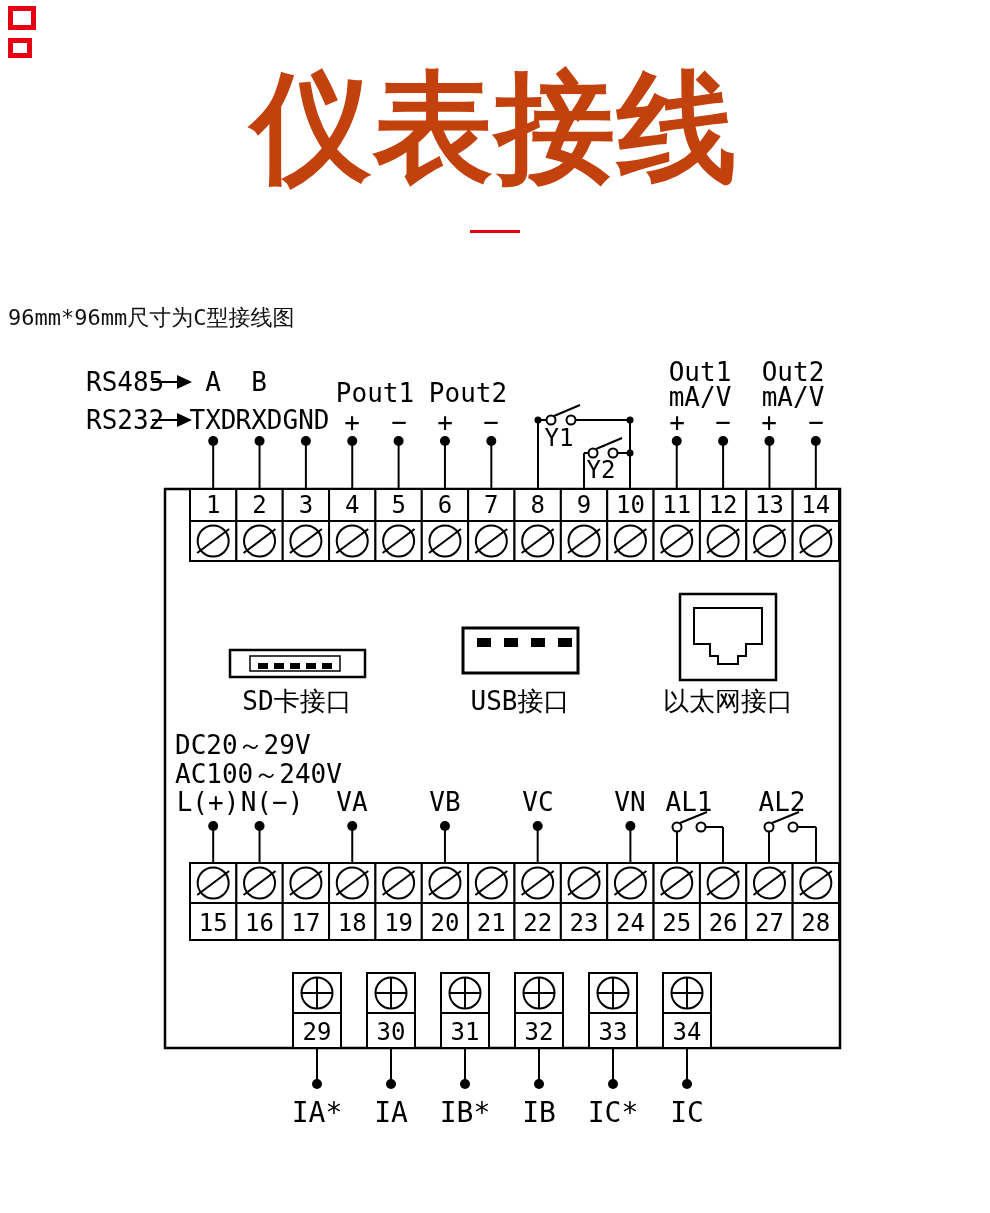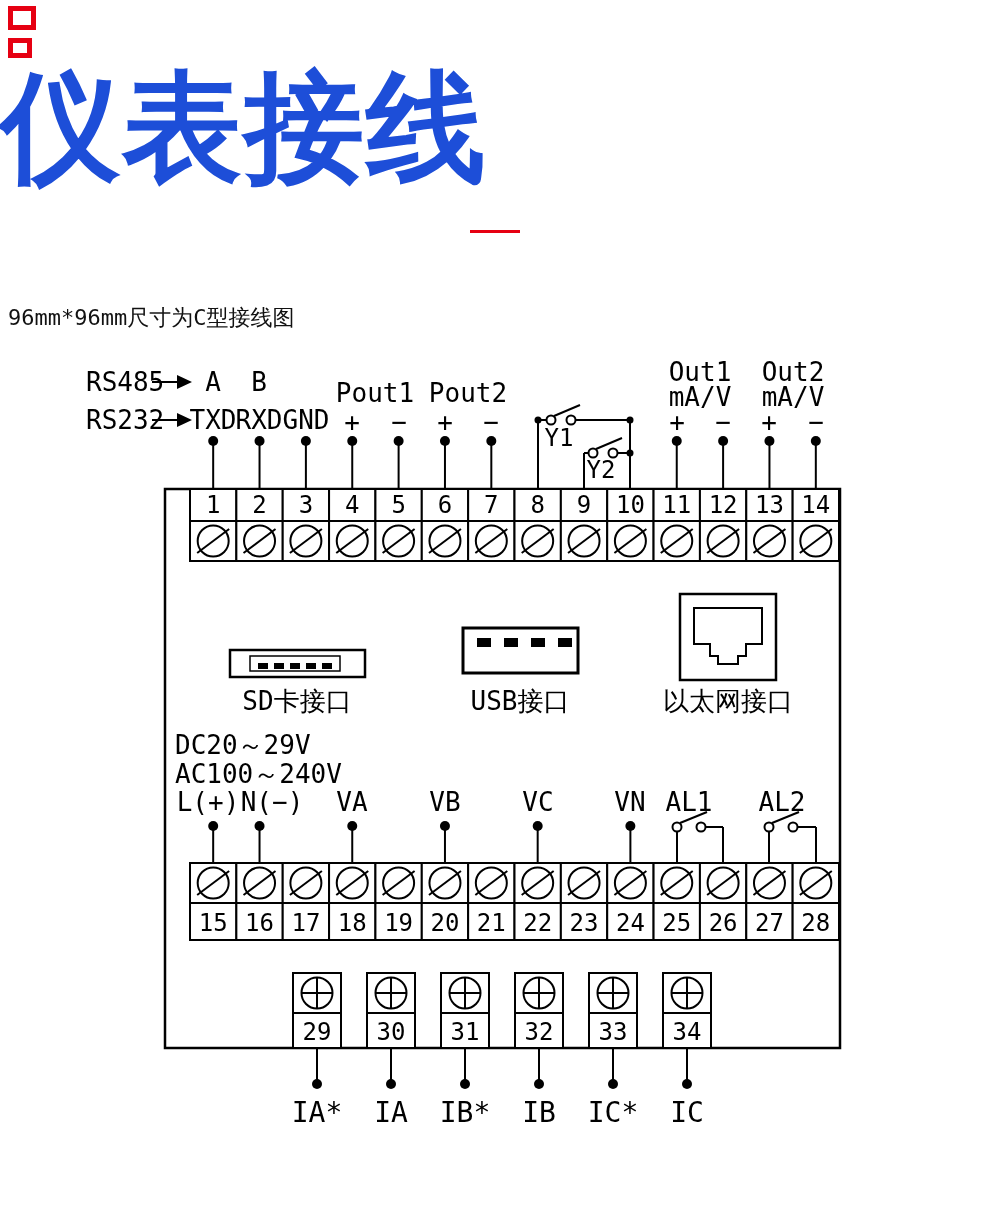--- a/index.html
+++ b/index.html
@@ -1,19 +1,19 @@
 <!DOCTYPE html>
 <html><head>
 <meta charset="utf-8">
 <style>
   *{margin:0;padding:0;box-sizing:border-box}
   html,body{width:990px;height:1213px;background:#ffffff;position:relative;overflow:hidden;
     font-family:"DejaVu Sans",sans-serif}
-  .title{position:absolute;top:56px;left:0;width:100%;
-    font-size:120px;font-weight:900;color:#1d4ed8;letter-spacing:2px;
+  .title{position:absolute;top:56px;left:0;width:100%;text-align:center;
+    font-size:120px;font-weight:900;color:#c2410c;letter-spacing:2px;
     font-family:"DejaVu Sans","Liberation Sans",sans-serif;line-height:1.2}
   .divider{position:absolute;top:230px;left:470px;width:50px;height:3px}
   .subtitle{position:absolute;top:303px;left:8px;width:100%;text-align:left;
     font-size:22px;color:#111;
     font-family:"DejaVu Sans Mono","Liberation Mono",monospace}
   .artifact{position:absolute;border:5px solid #e60012;background:#fff}
   svg{position:absolute;top:0;left:0}
   svg text{font-family:"DejaVu Sans Mono","Liberation Mono",monospace;fill:#000}
   .lbl{font-size:26px}
   .sm{font-size:24px}

